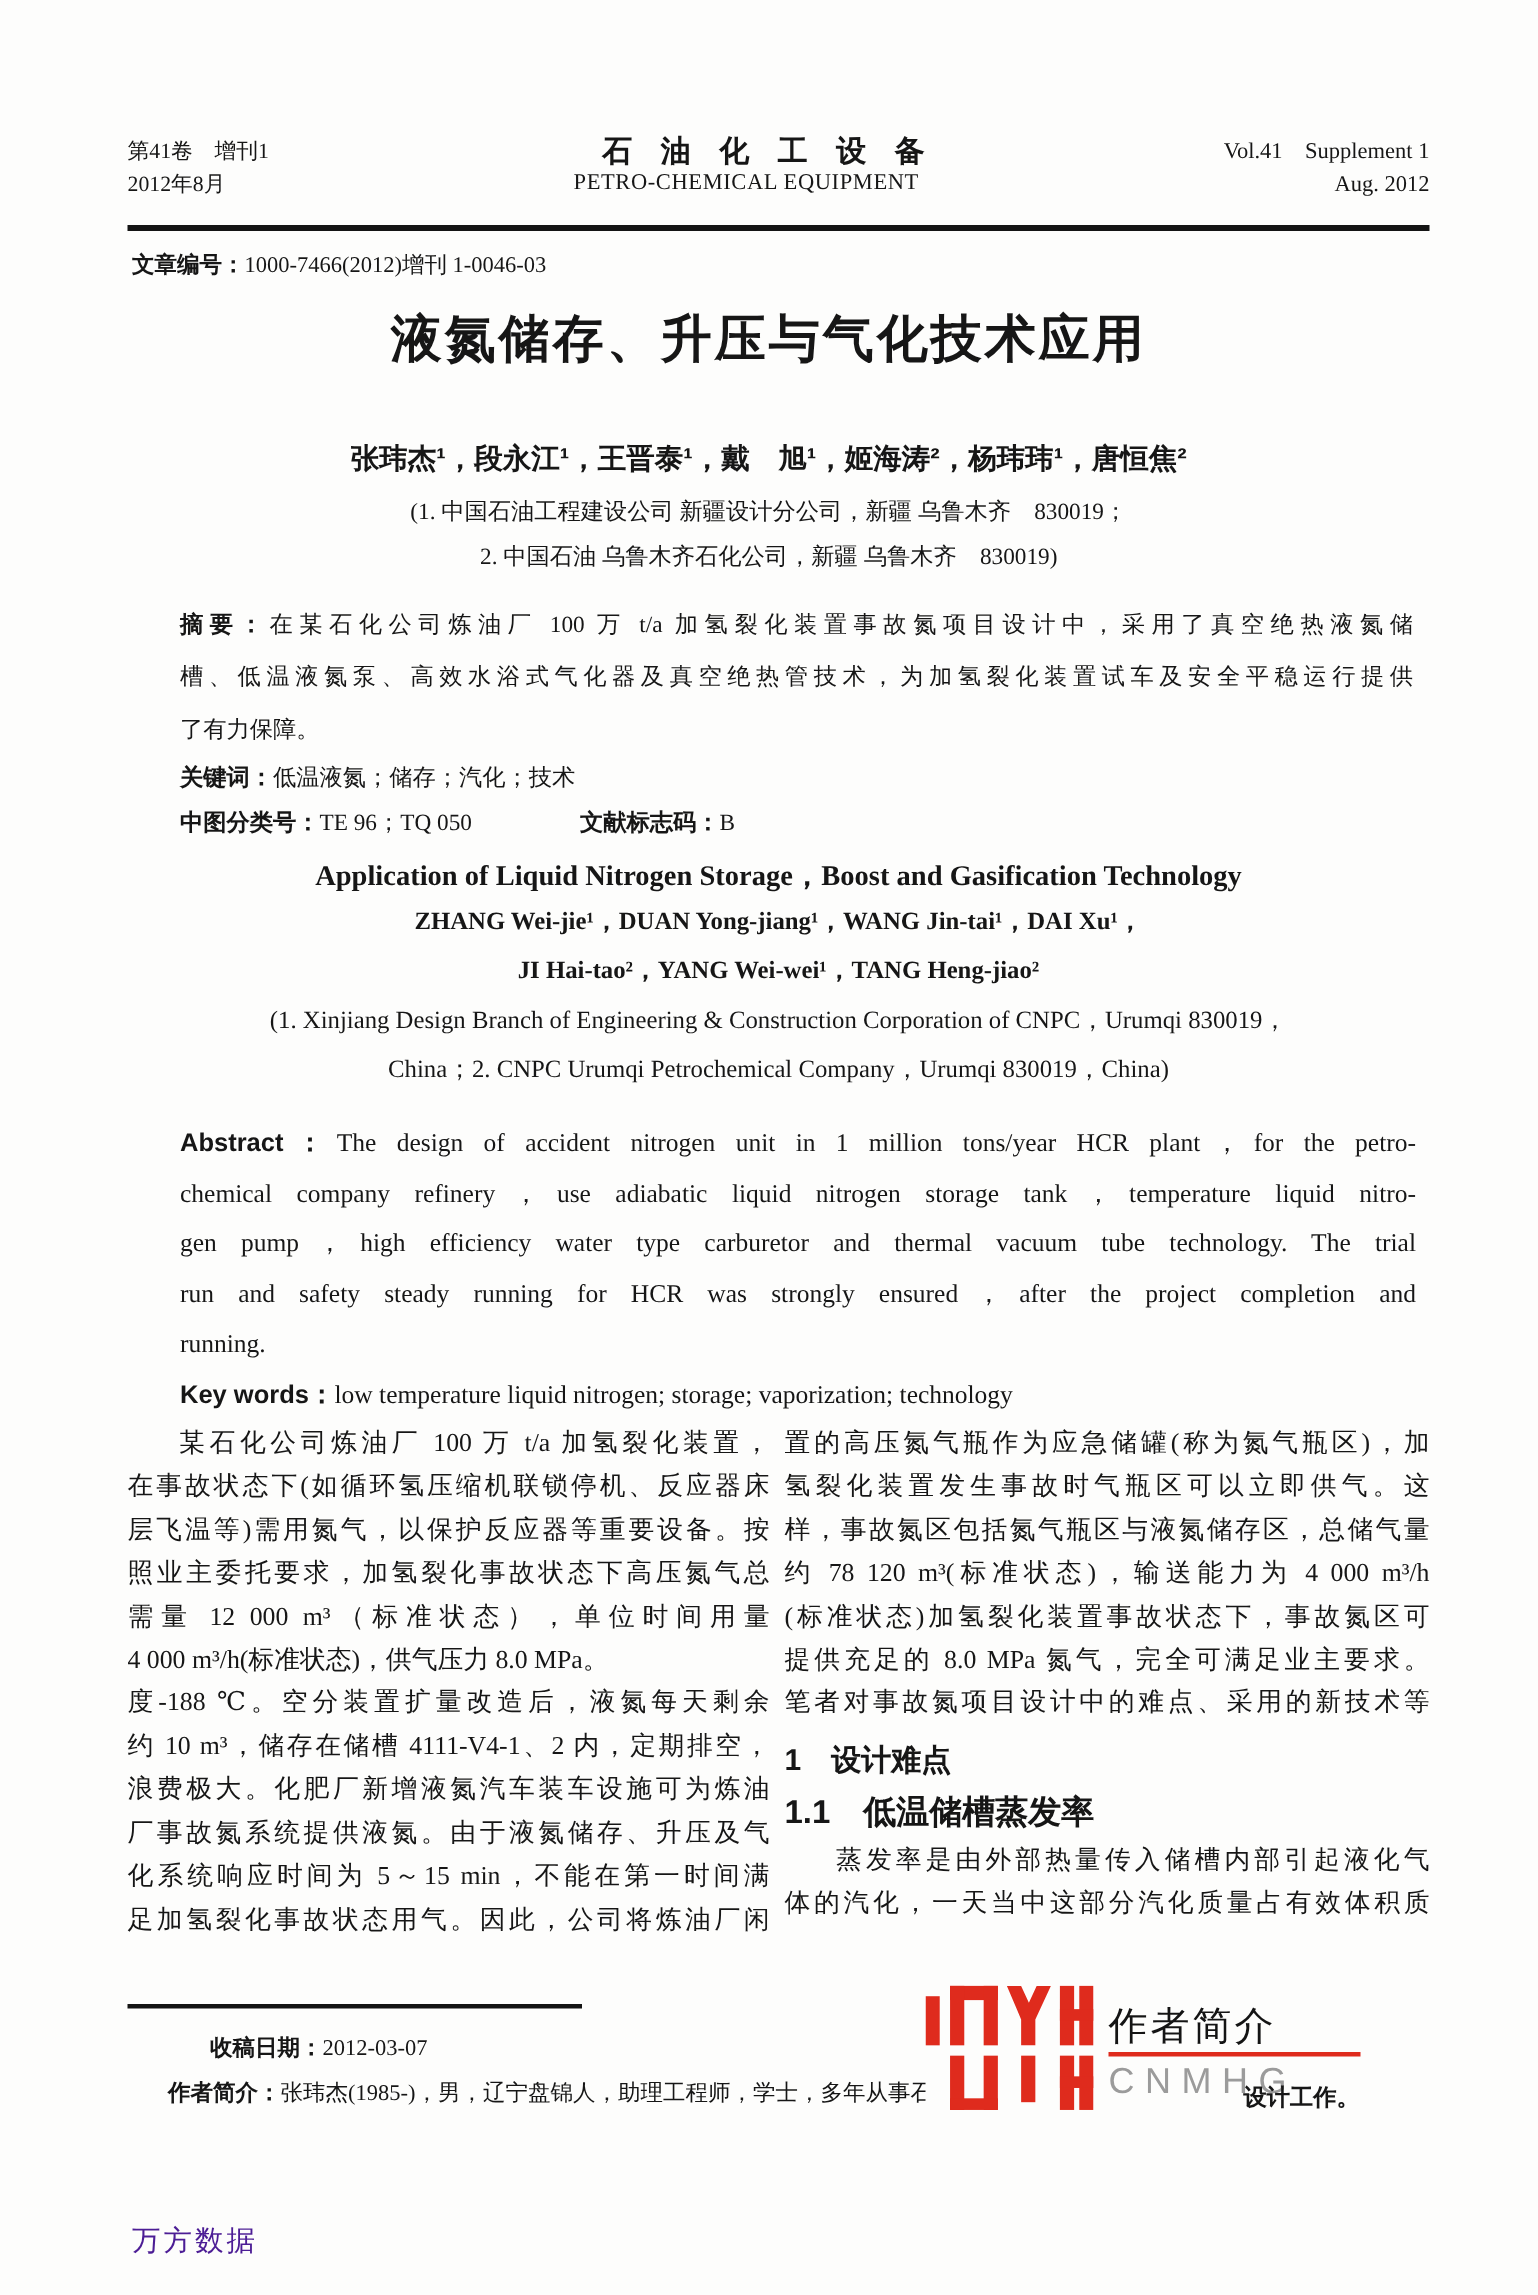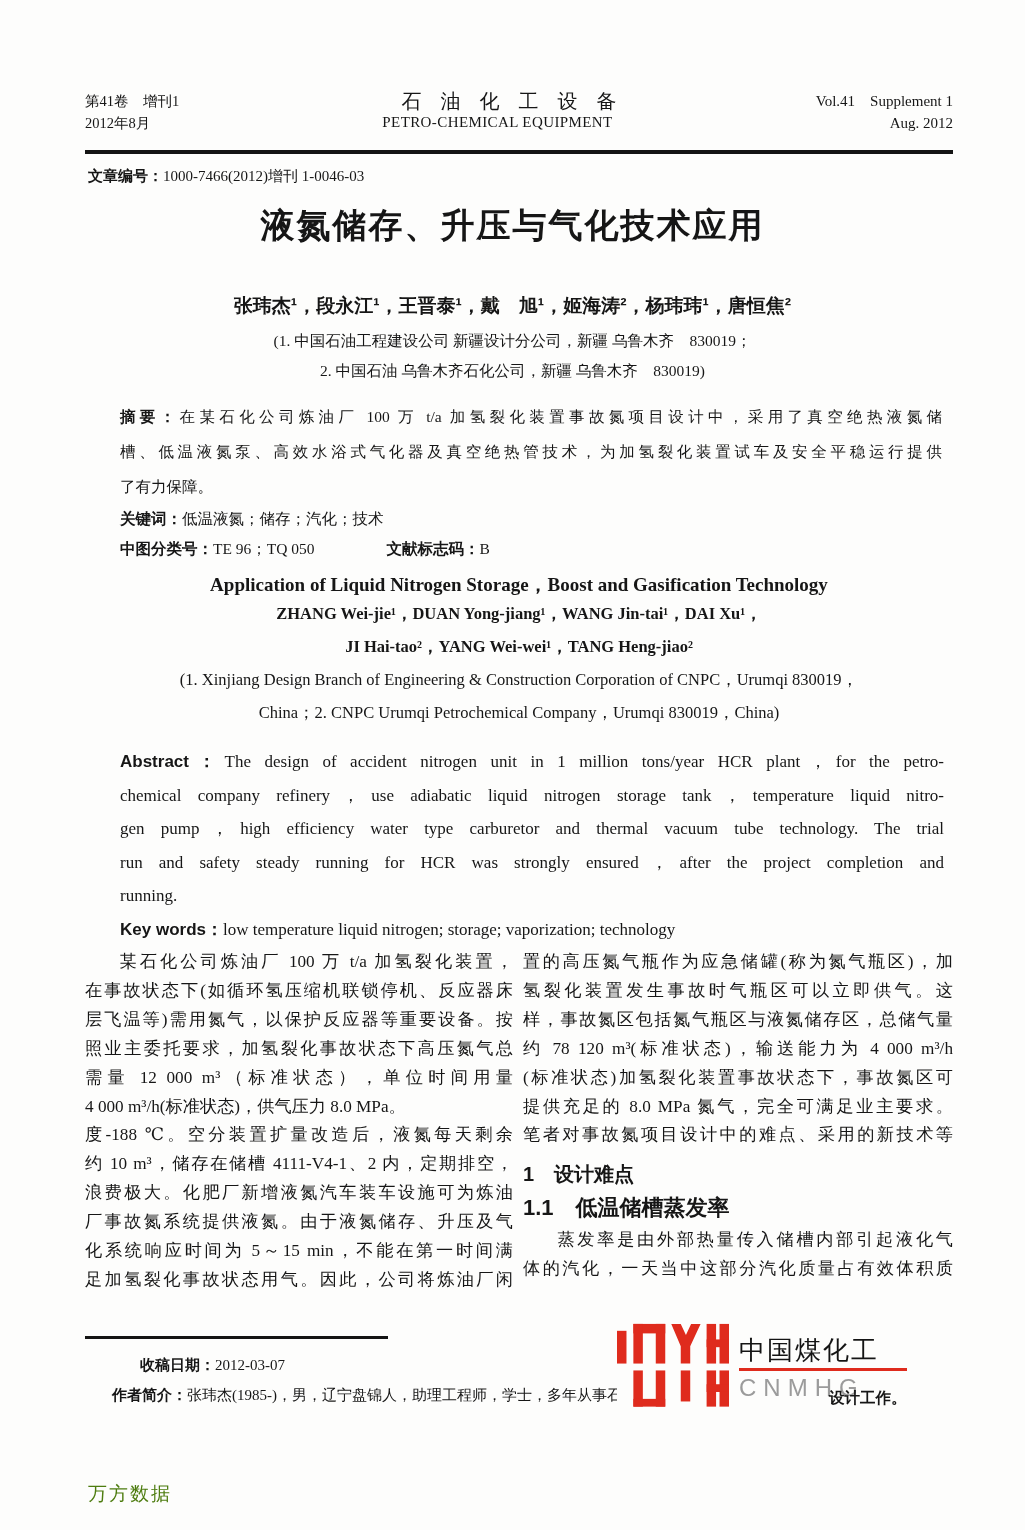--- a/index.html
+++ b/index.html
@@ -3,21 +3,21 @@
 <meta charset="utf-8">
 <style>
   html,body{margin:0;padding:0;}
   body{background:#f4f4f2;font-family:"Liberation Serif","DejaVu Serif",serif;color:#161616;}
   .page{position:relative;width:1025px;height:1530px;background:#fdfdfc;margin:0 auto;overflow:hidden;}
 
   
   .hdr{position:absolute;left:85px;top:90px;width:868px;display:flex;justify-content:space-between;align-items:flex-start;}
   .hdr-left{font-size:14.5px;line-height:22px;font-family:"Liberation Serif",serif;}
   .hdr-center{text-align:center;}
-  .jname-cn{font-size:20px;font-weight:normal;letter-spacing:7px;line-height:22px;margin-left:30px;}
+  .jname-cn{font-size:20px;font-weight:bold;letter-spacing:7px;line-height:22px;margin-left:30px;}
   .jname-en{font-size:15px;letter-spacing:.4px;line-height:20px;}
   .hdr-right{font-size:15px;line-height:22px;text-align:right;}
   .rule{position:absolute;left:85px;top:150px;width:868px;height:4px;background:#141414;}
 
   .artid{position:absolute;left:88px;top:167px;font-size:15px;}
   .blab{font-family:"Liberation Sans","DejaVu Sans",sans-serif;font-weight:bold;}
 
   .title-cn{position:absolute;left:0;top:203px;width:1025px;text-align:center;
     font-family:"Liberation Sans","DejaVu Sans",sans-serif;font-weight:bold;font-size:34px;letter-spacing:2px;}
 
@@ -58,21 +58,21 @@
   .bio{position:absolute;left:112px;top:1386px;font-size:15px;white-space:nowrap;}
   .bio-tail{position:absolute;left:829px;top:1388px;font-size:15.5px;font-family:"Liberation Sans","DejaVu Sans",sans-serif;font-weight:bold;}
 
   .logo{position:absolute;left:617px;top:1323px;width:300px;height:100px;background:#fdfdfc;display:flex;align-items:flex-start;}
   .logo-mark{width:112px;height:88px;flex:0 0 auto;}
   .logo-text{margin-left:10px;padding-top:12px;}
   .logo-cn{font-family:"Liberation Sans","DejaVu Sans",sans-serif;font-size:26px;color:#141414;letter-spacing:2px;line-height:30px;}
   .logo-underline{height:3px;background:#df2b1d;margin-top:3px;width:168px;}
   .logo-en{font-family:"Liberation Sans","DejaVu Sans",sans-serif;font-size:24px;color:#9b9b9b;letter-spacing:7px;line-height:34px;}
 
-  .wm{position:absolute;left:88px;top:1481px;font-size:19px;color:#4d7c0f;letter-spacing:2px;
+  .wm{position:absolute;left:88px;top:1481px;font-size:19px;color:#4c1d95;letter-spacing:2px;
       font-family:"Liberation Sans","DejaVu Sans",sans-serif;}
 </style>
 </head>
 <body>
 
 <div class="page">
 
   <div class="hdr">
     <div class="hdr-left">
       <div>第41卷　增刊1</div>
@@ -180,21 +180,21 @@
         <rect x="19" y="54" width="11" height="42"></rect>
         <rect x="45" y="54" width="11" height="42"></rect>
         <rect x="19" y="87" width="37" height="9"></rect>
         <rect x="74" y="54" width="11" height="36"></rect>
         <rect x="104" y="54" width="11" height="42"></rect>
         <rect x="119" y="54" width="11" height="42"></rect>
         <rect x="104" y="70" width="26" height="9"></rect>
       </g>
     </svg>
     <div class="logo-text">
-      <div class="logo-cn">中国煤化工</div>
+      <div class="logo-cn">作者简介</div>
       <div class="logo-underline"></div>
       <div class="logo-en">CNMHG</div>
     </div>
   </div>
   <div class="bio-tail">设计工作。</div>
 
   <div class="wm">万方数据</div>
 
 </div>
 

